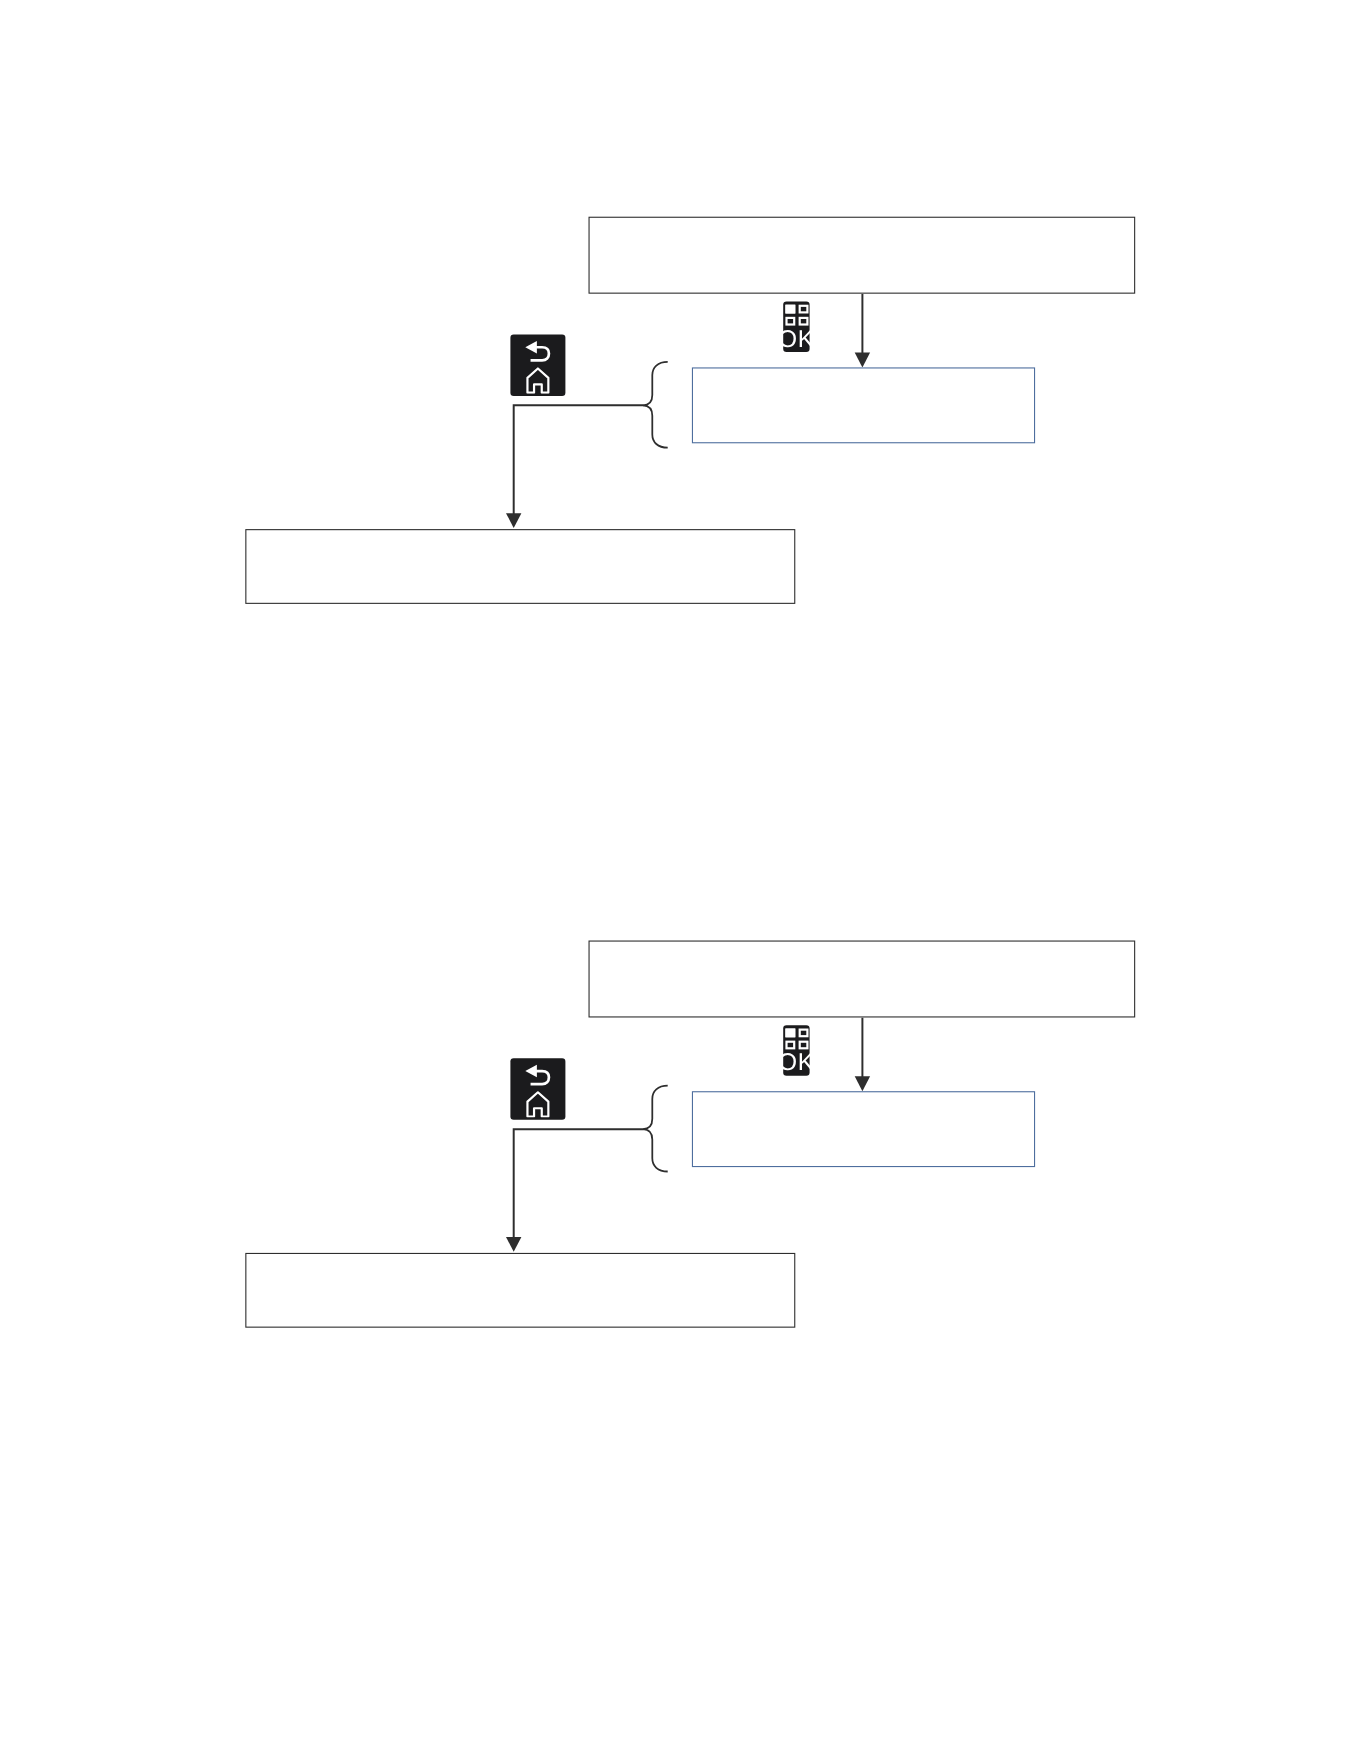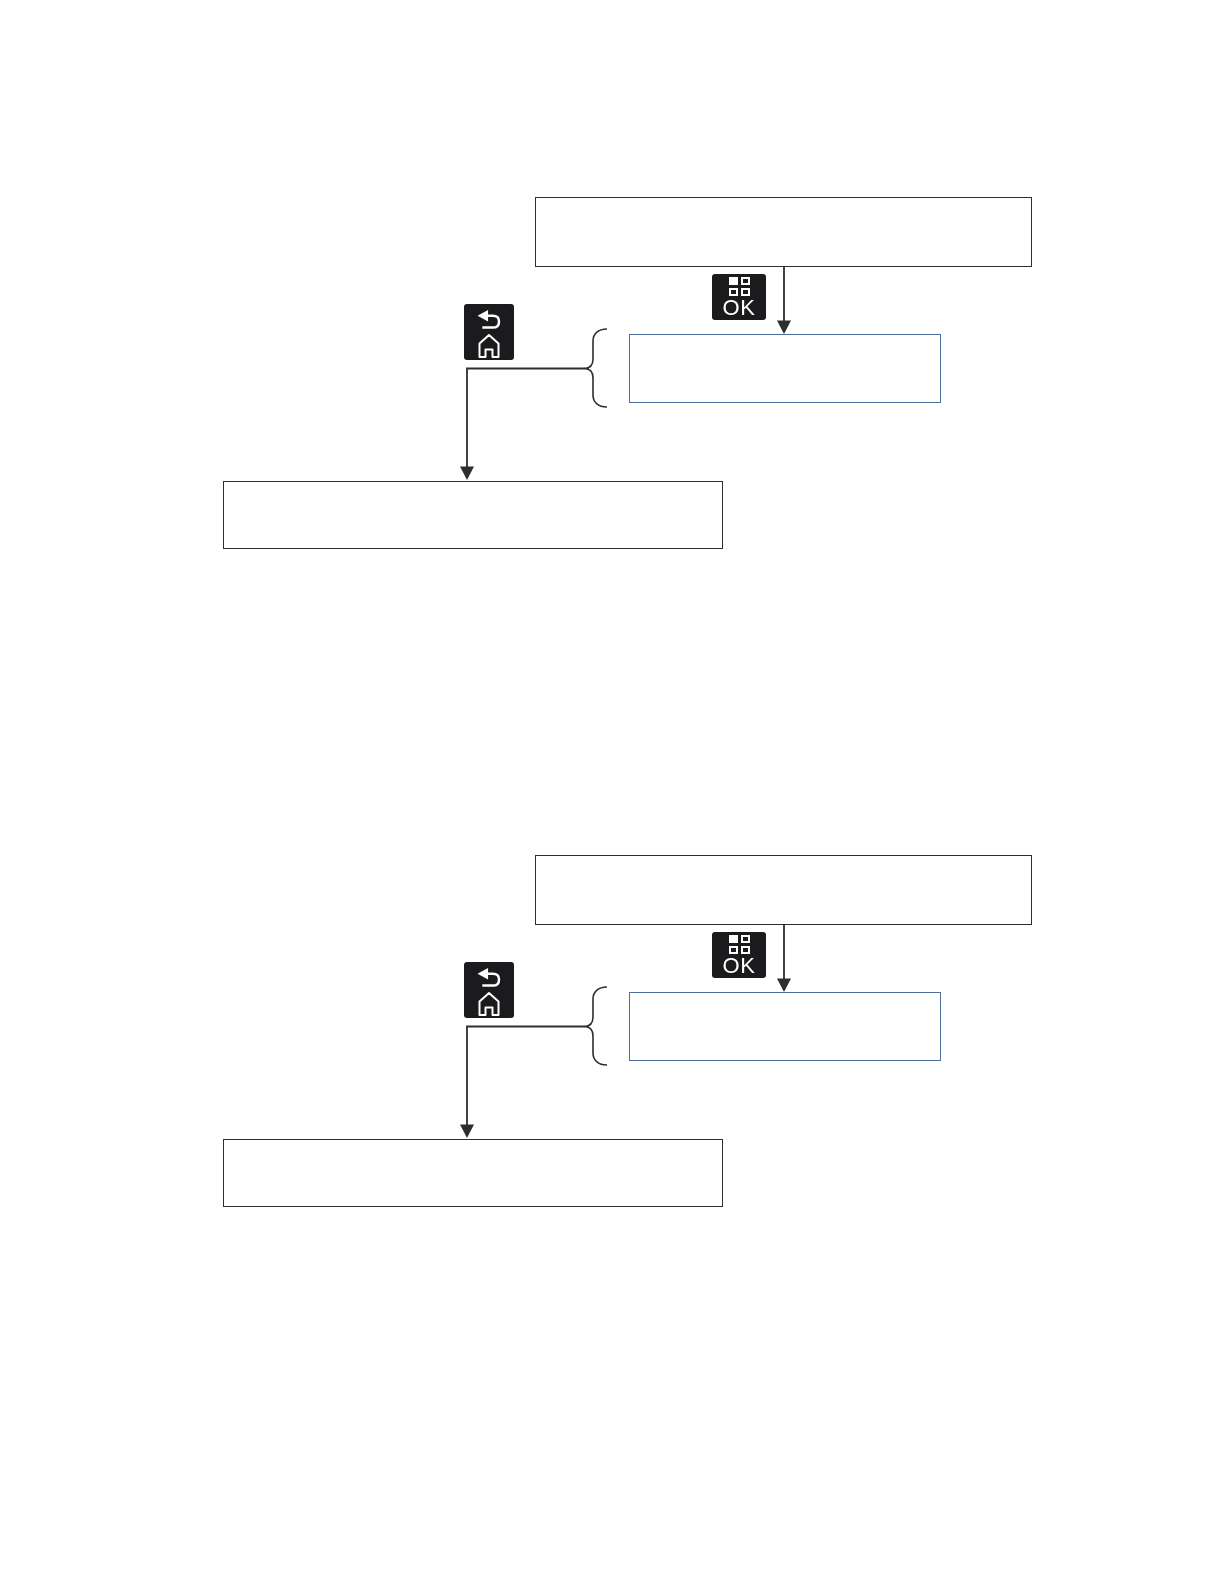--- a/index.html
+++ b/index.html
@@ -16,21 +16,21 @@
     position:absolute;background:#ffffff;box-sizing:border-box;
     font-size:15px;color:#222;
   }
   .box.dark{border:1.5px solid #2e2e2e;}
   .box.blue{border:1.5px solid #4e6e9e;}
   .key{
     position:absolute;background:#1b1b1d;border-radius:3px;
     display:flex;flex-direction:column;align-items:center;justify-content:center;
     color:#ffffff;
   }
-  .ok-key{width:54px;height:46px;gap:2px;align-items:center;}
+  .ok-key{width:24px;height:46px;gap:2px;align-items:center;}
   .grid-icon{
     display:grid;grid-template-columns:9px 9px;grid-auto-rows:8px;gap:3px;
     width:21px;height:19px;
   }
   .grid-icon i{display:block;border:2px solid #ffffff;box-sizing:border-box;}
   .grid-icon i.f{background:#ffffff;}
   .ok-label{
     font-size:22px;line-height:20px;letter-spacing:0.5px;
     font-family:"Liberation Sans",sans-serif;
   }

